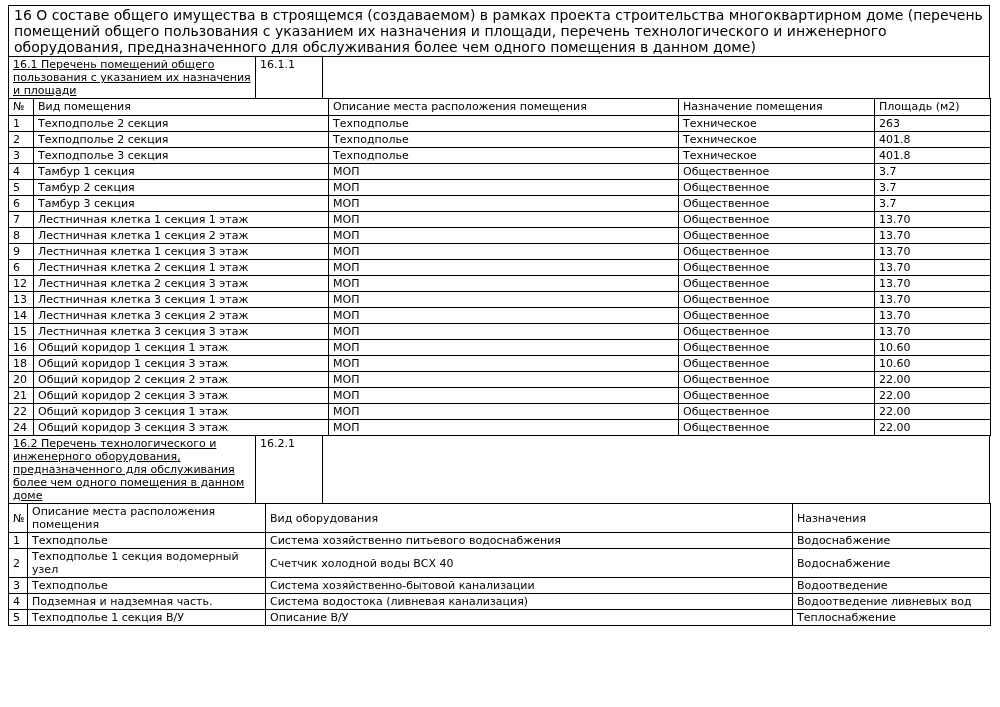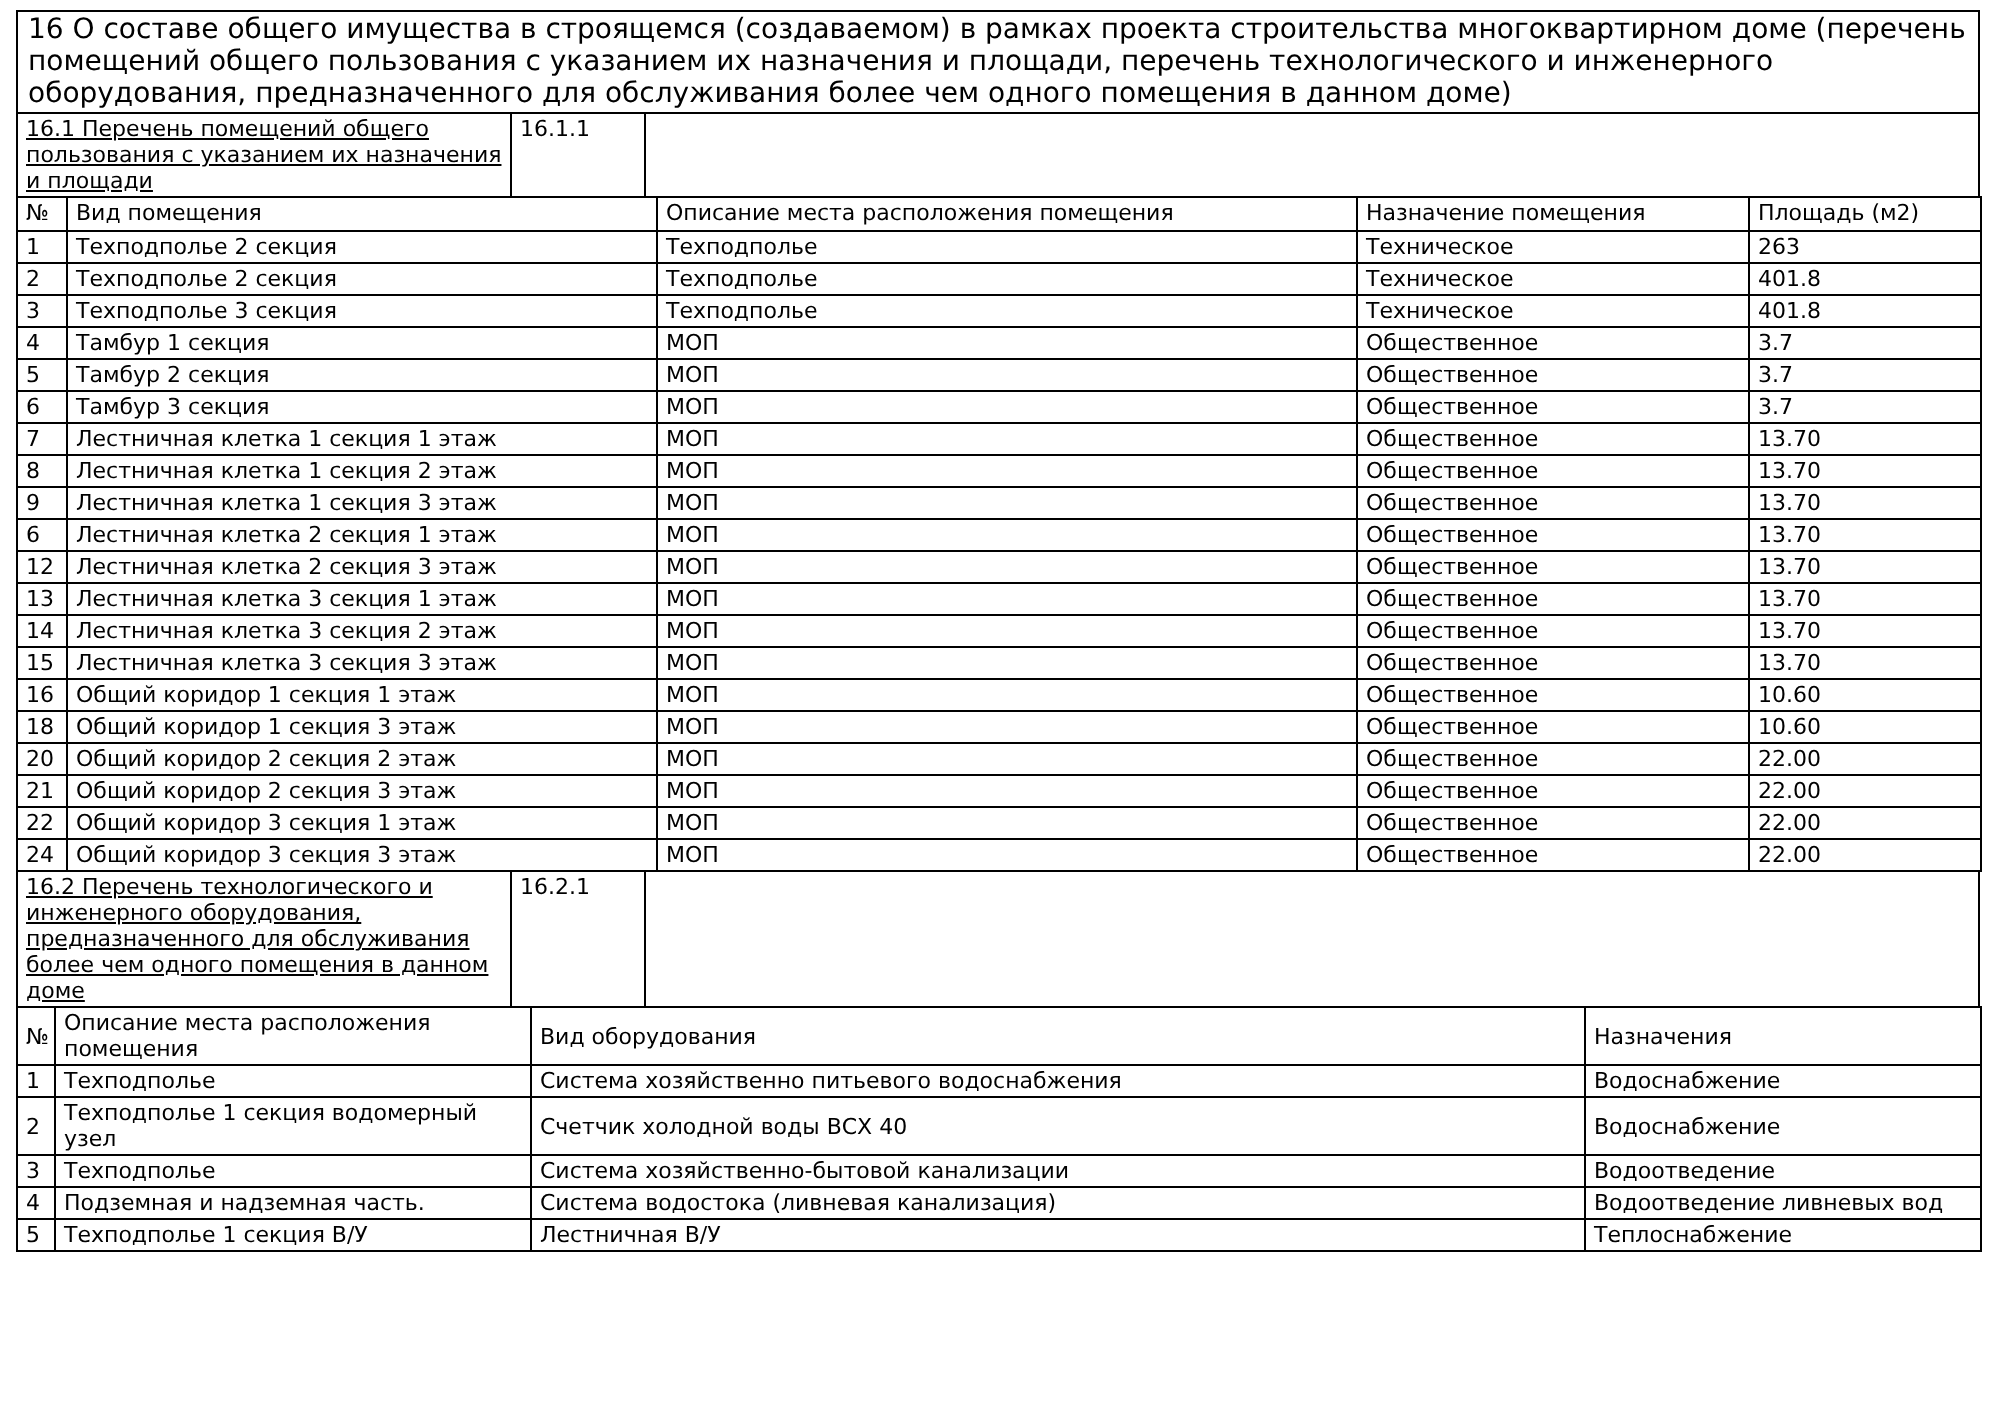--- a/index.html
+++ b/index.html
@@ -312,19 +312,19 @@
         <tr>
           <td>4</td>
           <td>Подземная и надземная часть.</td>
           <td>Система водостока (ливневая канализация)</td>
           <td>Водоотведение ливневых вод</td>
         </tr>
 
         <tr>
           <td>5</td>
           <td>Техподполье 1 секция В/У</td>
-          <td>Лестничная В/У</td>
+          <td>Описание В/У</td>
           <td>Теплоснабжение</td>
         </tr>
       </tbody>
   </table>
 
 </div>
 
 </body></html>

